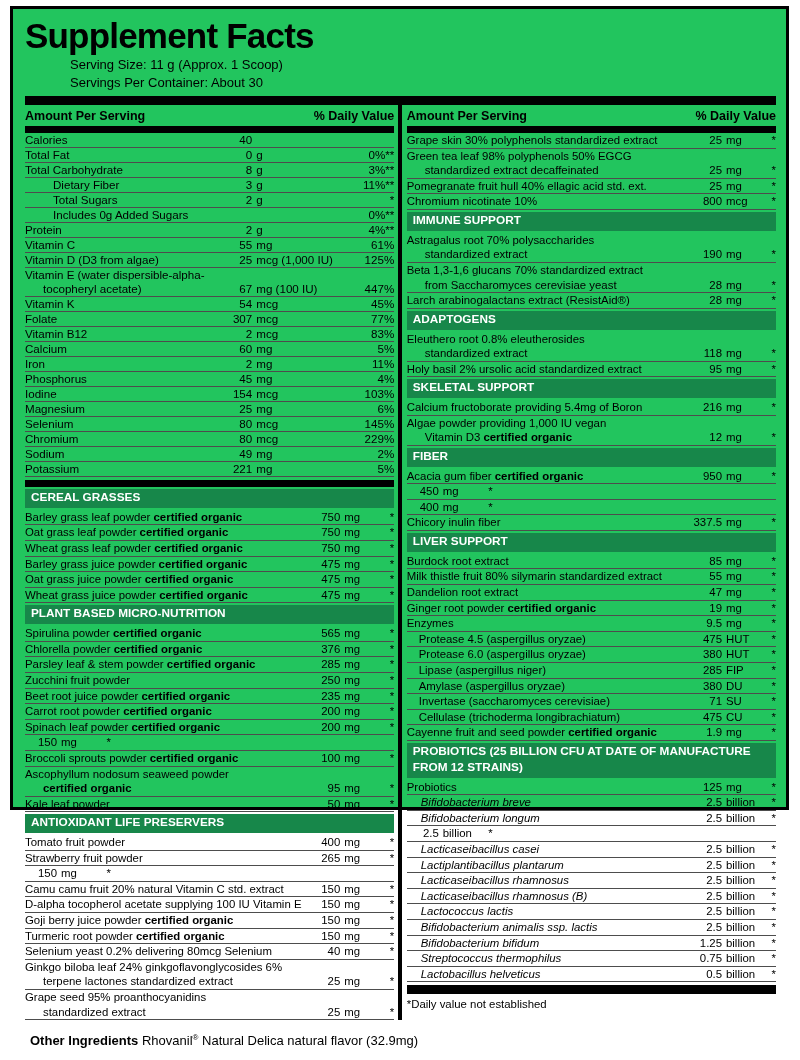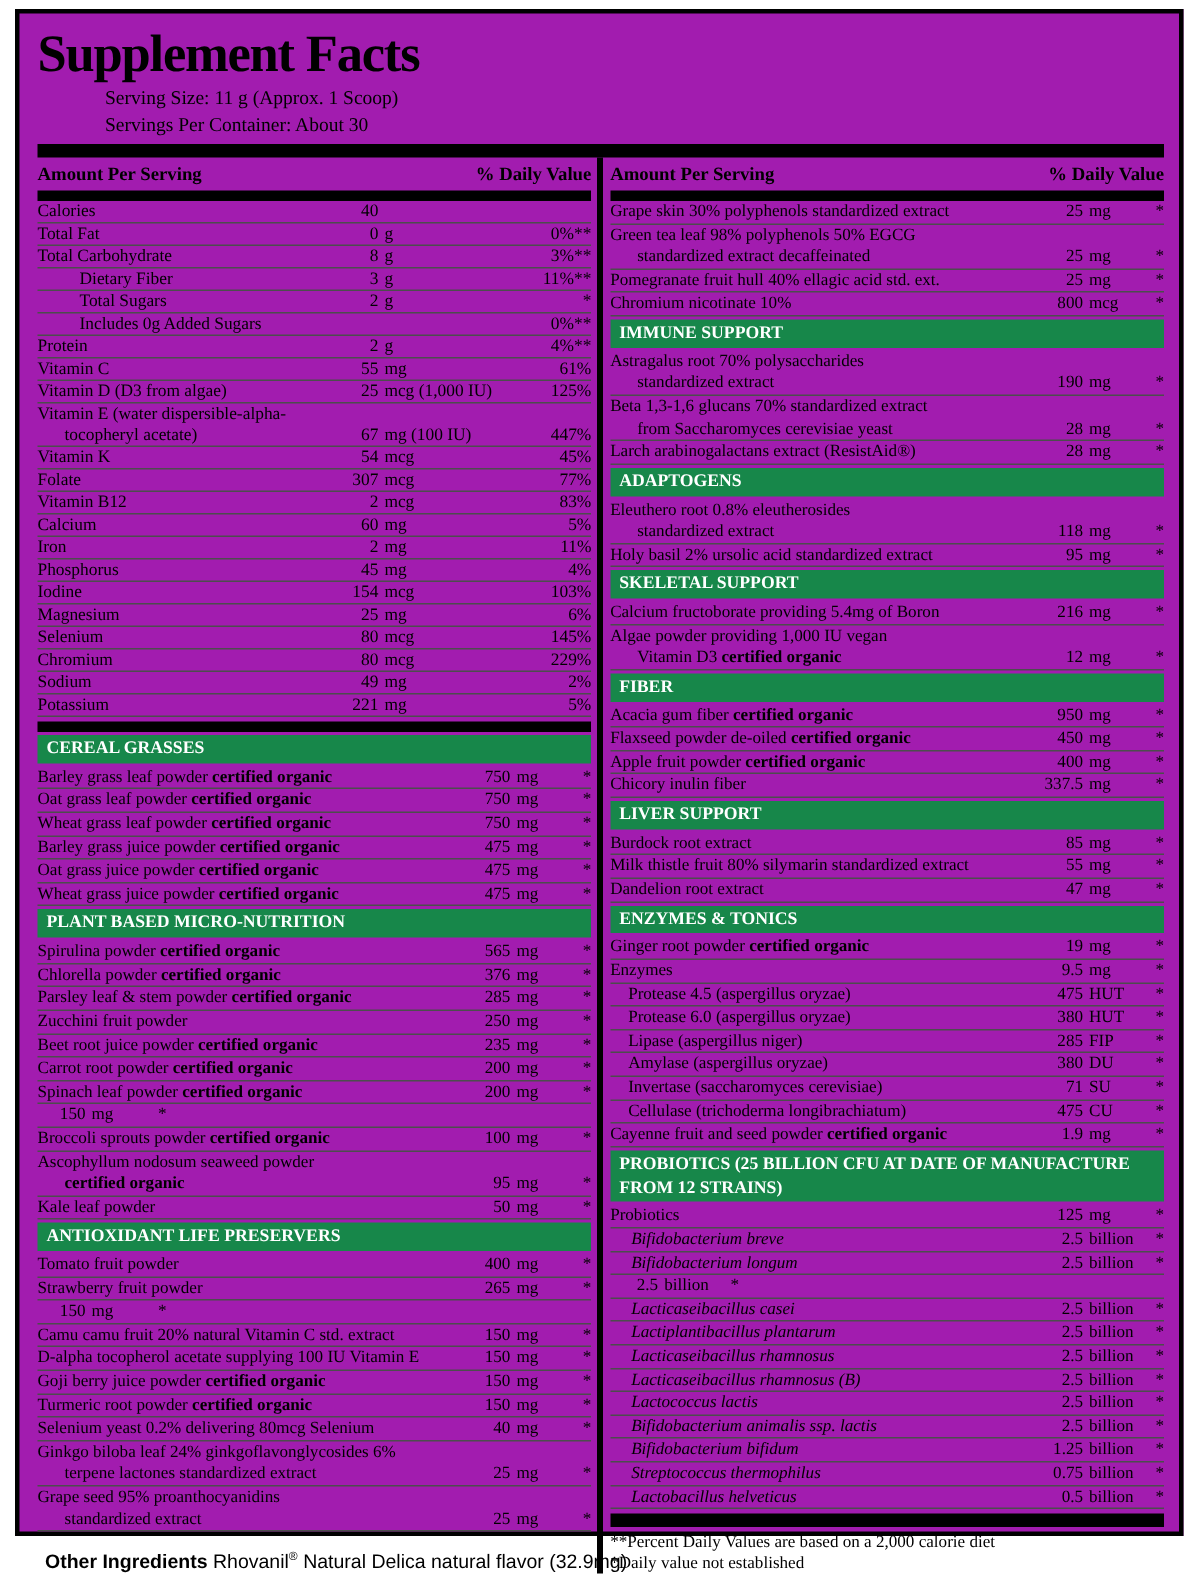--- a/index.html
+++ b/index.html
@@ -1,20 +1,20 @@
 <!DOCTYPE html>
 <html style="--green: #17874a;"><head>
 <meta charset="utf-8">
 <style>
   html,body{margin:0;padding:0;background:#fff;}
   .page{position:relative;width:800px;height:1060px;background:#fff;
         font-family:"Liberation Sans", sans-serif;color:#000;overflow:hidden;}
-  .label{position:absolute;left:10px;top:6px;width:779px;height:1018px;
-         border:3.5px solid #000;box-sizing:border-box;background:#a21caf;
-         padding:8px 10px 0 12px;font-family:Liberation Serif, serif;}
+  .label{position:absolute;left:10px;top:6px;width:779px;height:804px;
+         border:3.5px solid #000;box-sizing:border-box;background:#22c55e;
+         padding:8px 10px 0 12px;}
   .title{font-size:35px;font-weight:bold;letter-spacing:-0.8px;line-height:38px;}
   .serving-line{font-size:13px;line-height:15.5px;margin-top:2px;margin-left:45px;}
   .bar-full{height:9px;background:#000;margin-top:6px;}
   .cols{display:flex;align-items:stretch;}
   .col{flex:1;min-width:0;}
   .col-left{padding-right:4px;}
   .col-right{padding-left:5px;}
   .divider{width:3.5px;background:#000;flex:none;}
   .col-hdr{display:flex;justify-content:space-between;
            font-weight:bold;font-size:12.5px;padding:4px 0 3px;}
@@ -471,27 +471,25 @@
             </div>
             <div class="sec-hdr">FIBER</div>
             <div>
               <div class="row">
                 <span class="nm"><span>Acacia gum fiber </span><b>certified organic</b></span>
                 <span class="num">950</span>
                 <span class="unit">mg</span>
                 <span class="dv">*</span>
               </div>
               <div class="row">
-                <span class="nm"><span>Flaxseed powder de-oiled </span><b>certified organic</b></span>
                 <span class="num">450</span>
                 <span class="unit">mg</span>
                 <span class="dv">*</span>
               </div>
               <div class="row">
-                <span class="nm"><span>Apple fruit powder </span><b>certified organic</b></span>
                 <span class="num">400</span>
                 <span class="unit">mg</span>
                 <span class="dv">*</span>
               </div>
               <div class="row">
                 <span class="nm"><span>Chicory inulin fiber</span></span>
                 <span class="num">337.5</span>
                 <span class="unit">mg</span>
                 <span class="dv">*</span>
               </div>
@@ -510,21 +508,20 @@
                 <span class="unit">mg</span>
                 <span class="dv">*</span>
               </div>
               <div class="row">
                 <span class="nm"><span>Dandelion root extract</span></span>
                 <span class="num">47</span>
                 <span class="unit">mg</span>
                 <span class="dv">*</span>
               </div>
             </div>
-            <div class="sec-hdr">ENZYMES &amp; TONICS</div>
             <div>
               <div class="row">
                 <span class="nm"><span>Ginger root powder </span><b>certified organic</b></span>
                 <span class="num">19</span>
                 <span class="unit">mg</span>
                 <span class="dv">*</span>
               </div>
               <div class="row">
                 <span class="nm"><span>Enzymes</span></span>
                 <span class="num">9.5</span>
@@ -651,21 +648,20 @@
               <div class="row ital">
                 <span class="nm"><span>Lactobacillus helveticus</span></span>
                 <span class="num">0.5</span>
                 <span class="unit">billion</span>
                 <span class="dv">*</span>
               </div>
             </div>
           </div>
         <div class="bar-foot"></div>
         <div class="footnotes">
-          <div>**Percent Daily Values are based on a 2,000 calorie diet</div>
           <div>*Daily value not established</div>
         </div>
       </div>
 
     </div>
   </div>
 
   <div class="other">
     <b>Other Ingredients</b>
     <span>Rhovanil</span><sup>®</sup><span> Natural Delica natural flavor (32.9mg)</span>

